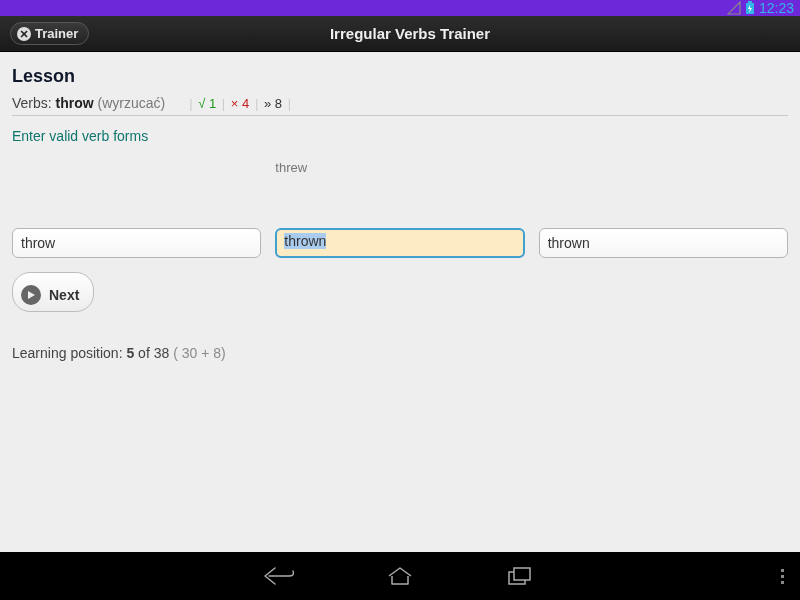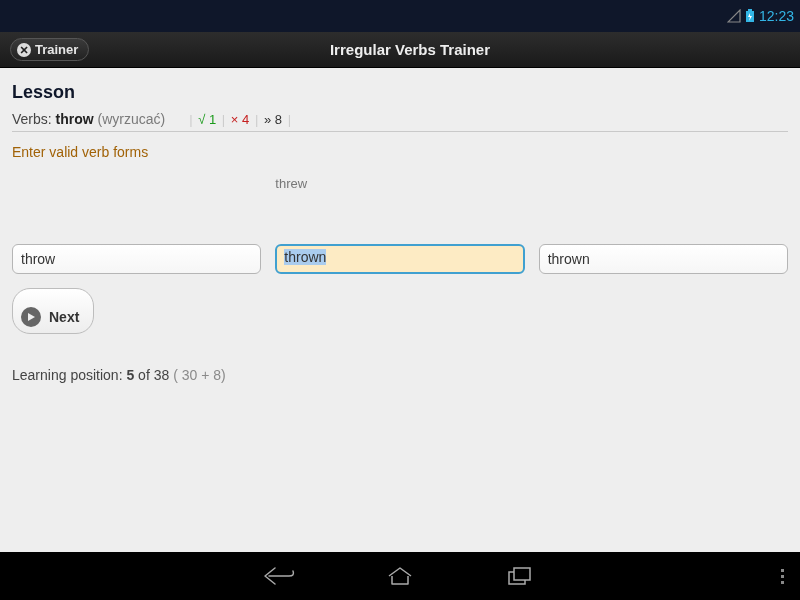--- a/index.html
+++ b/index.html
@@ -1,20 +1,20 @@
 <!DOCTYPE html>
 <html><head>
 <meta charset="utf-8">
 <style>
   * { box-sizing: border-box; margin: 0; padding: 0; }
   html, body { width: 800px; height: 600px; overflow: hidden; font-family: "Helvetica Neue", Arial, sans-serif; }
   body { display: flex; flex-direction: column; background: #000; }
 
   
-  .status-bar { height: 32px; background: #0f172a; display: flex; justify-content: flex-end; align-items: center; padding-right: 6px; gap: 4px; color: #33b5e5; font-size: 14px; }
+  .status-bar { height: 16px; background: #6d28d9; display: flex; justify-content: flex-end; align-items: center; padding-right: 6px; gap: 4px; color: #33b5e5; font-size: 14px; }
   .status-bar svg { display: block; }
 
   
   .action-bar { height: 36px; background: linear-gradient(#2d2d2d,#1a1a1a); border-bottom: 1px solid #000; display: flex; align-items: center; position: relative; }
   .cancel-btn { margin-left: 10px; background: linear-gradient(#3a3a3a,#222); border: 1px solid #555; border-radius: 14px; padding: 3px 10px 3px 6px; display: flex; align-items: center; gap: 4px; color: #e6e6e6; font-size: 13px; font-weight: bold; cursor: pointer; }
   .cancel-x { width: 14px; height: 14px; border-radius: 50%; background: #ddd; color: #222; font-size: 11px; line-height: 14px; text-align: center; font-weight: bold; }
   .app-title { position: absolute; left: 0; right: 0; text-align: center; color: #eee; font-size: 15px; font-weight: bold; pointer-events: none; margin-left: 20px; }
 
   
   .content { flex: 1; background: #eeeeee; padding: 14px 12px 0 12px; color: #333; font-size: 14px; }
@@ -22,30 +22,30 @@
   .verb-line { font-size: 14px; color: #444; margin-bottom: 4px; }
   .verb-line .verb { font-weight: bold; color: #222; }
   .verb-line .trans { color: #7a7a7a; }
   .stats { display: inline-block; margin-left: 18px; font-size: 13px; color: #bbb; }
   .stats .sep { color: #ccc; margin: 0 2px; }
   .stats .ok { color: #1a9a1a; }
   .stats .bad { color: #c62020; }
   .stats .rem { color: #333; }
   .rule { border: none; border-top: 1px solid #c9c9c9; margin: 4px 0 12px 0; }
 
-  .instruction { color: #a16207; margin-bottom: 16px; }
+  .instruction { color: #0f766e; margin-bottom: 16px; }
 
   .forms-row { display: flex; gap: 14px; align-items: flex-end; margin-bottom: 14px; }
   .form-col { flex: 1; display: flex; flex-direction: column; gap: 48px; }
   .hint { color: #777; font-size: 13px; margin-bottom: 4px; height: 16px; }
   .text-input { width: 100%; height: 30px; padding: 4px 8px; font-size: 14px; border: 1px solid #b5b5b5; border-radius: 6px; background: linear-gradient(#fff,#f6f6f6); color: #333; }
   .text-input.highlight { background: #fdebc4; border: 2px solid #40a0d0; padding: 3px 7px; }
   .sel { background: #aaccee; }
 
-  .next-btn { display: inline-flex; align-items: center; gap: 8px; background: linear-gradient(#ffffff,#ededed); border: 1px solid #bdbdbd; border-radius: 18px; padding: 18px 14px 6px 8px; font-size: 14px; font-weight: bold; color: #333; cursor: pointer; }
+  .next-btn { display: inline-flex; align-items: center; gap: 8px; background: linear-gradient(#ffffff,#ededed); border: 1px solid #bdbdbd; border-radius: 18px; padding: 12px 14px 6px 8px; font-size: 14px; font-weight: bold; color: #333; cursor: pointer; }
   .next-icon { width: 20px; height: 20px; border-radius: 50%; background: #666; display: flex; align-items: center; justify-content: center; }
   .next-icon svg { display: block; }
 
   .position { margin-top: 33px; font-size: 14px; color: #444; }
   .position .muted { color: #8a8a8a; }
   .position .cur { font-weight: bold; }
 
   
   .nav-bar { height: 48px; background: #000; display: flex; align-items: center; justify-content: center; gap: 80px; position: relative; }
   .nav-btn { width: 40px; height: 32px; display: flex; align-items: center; justify-content: center; cursor: pointer; }

